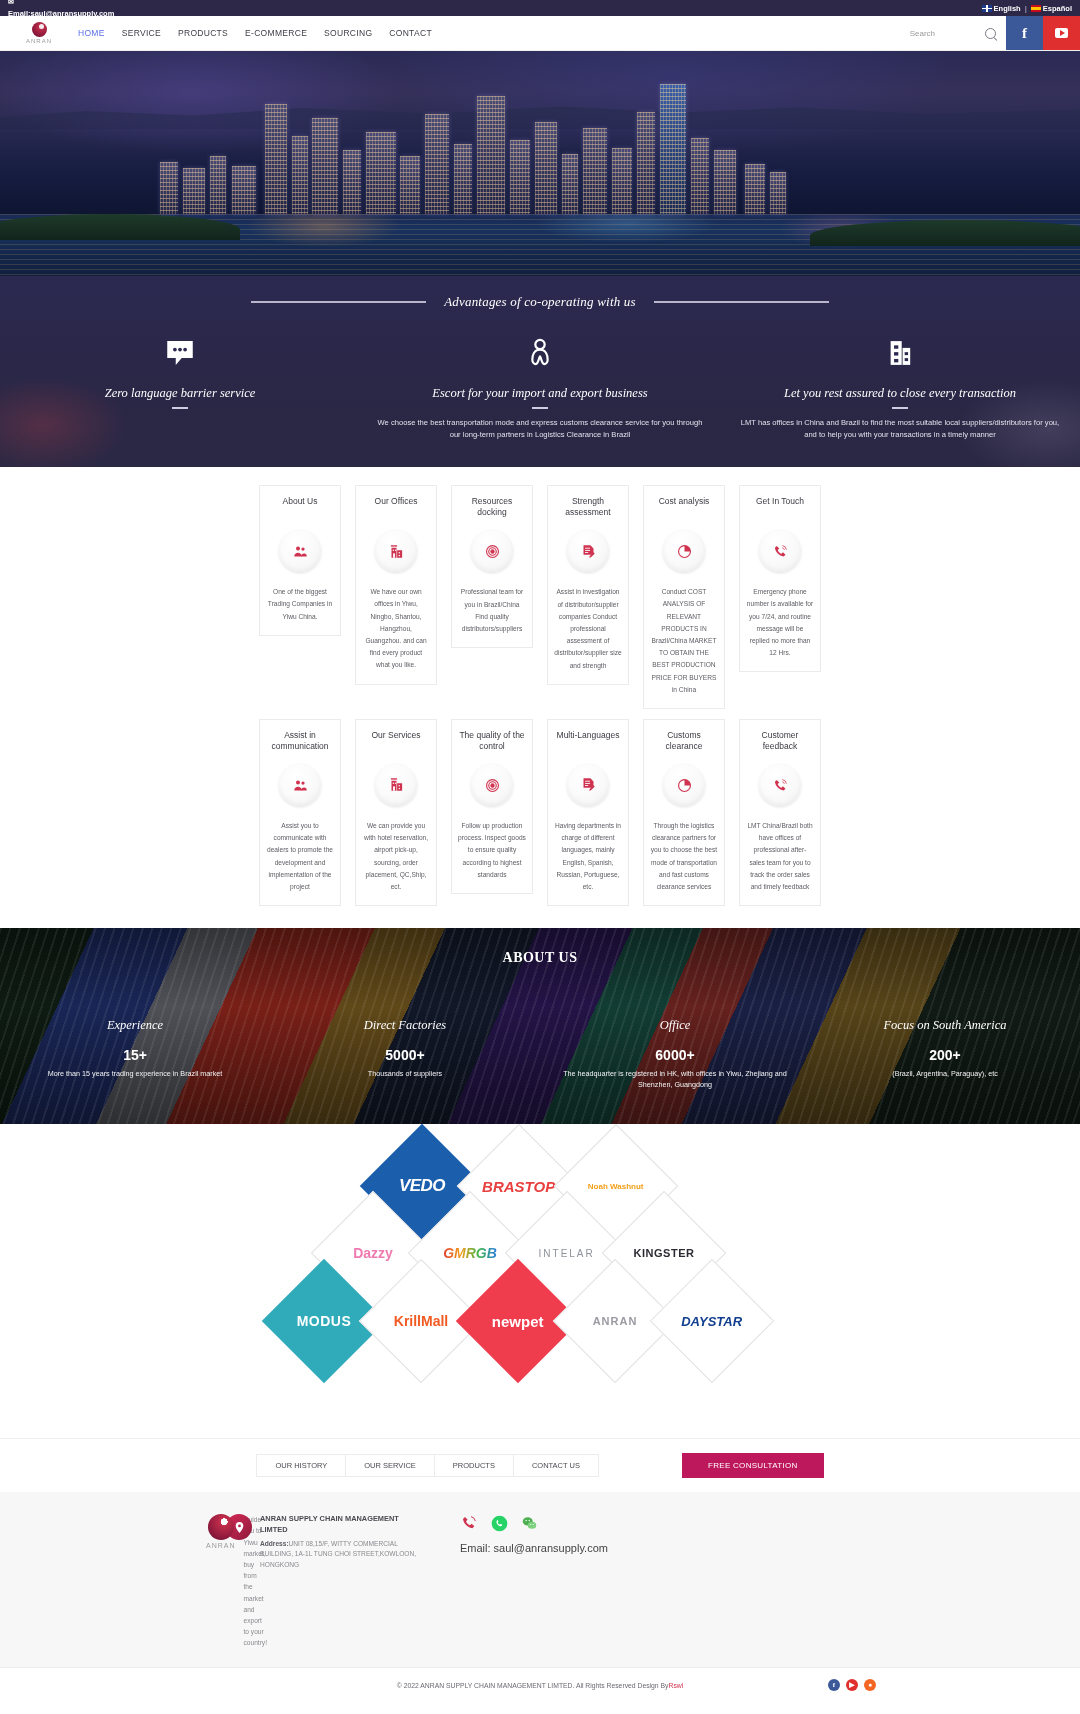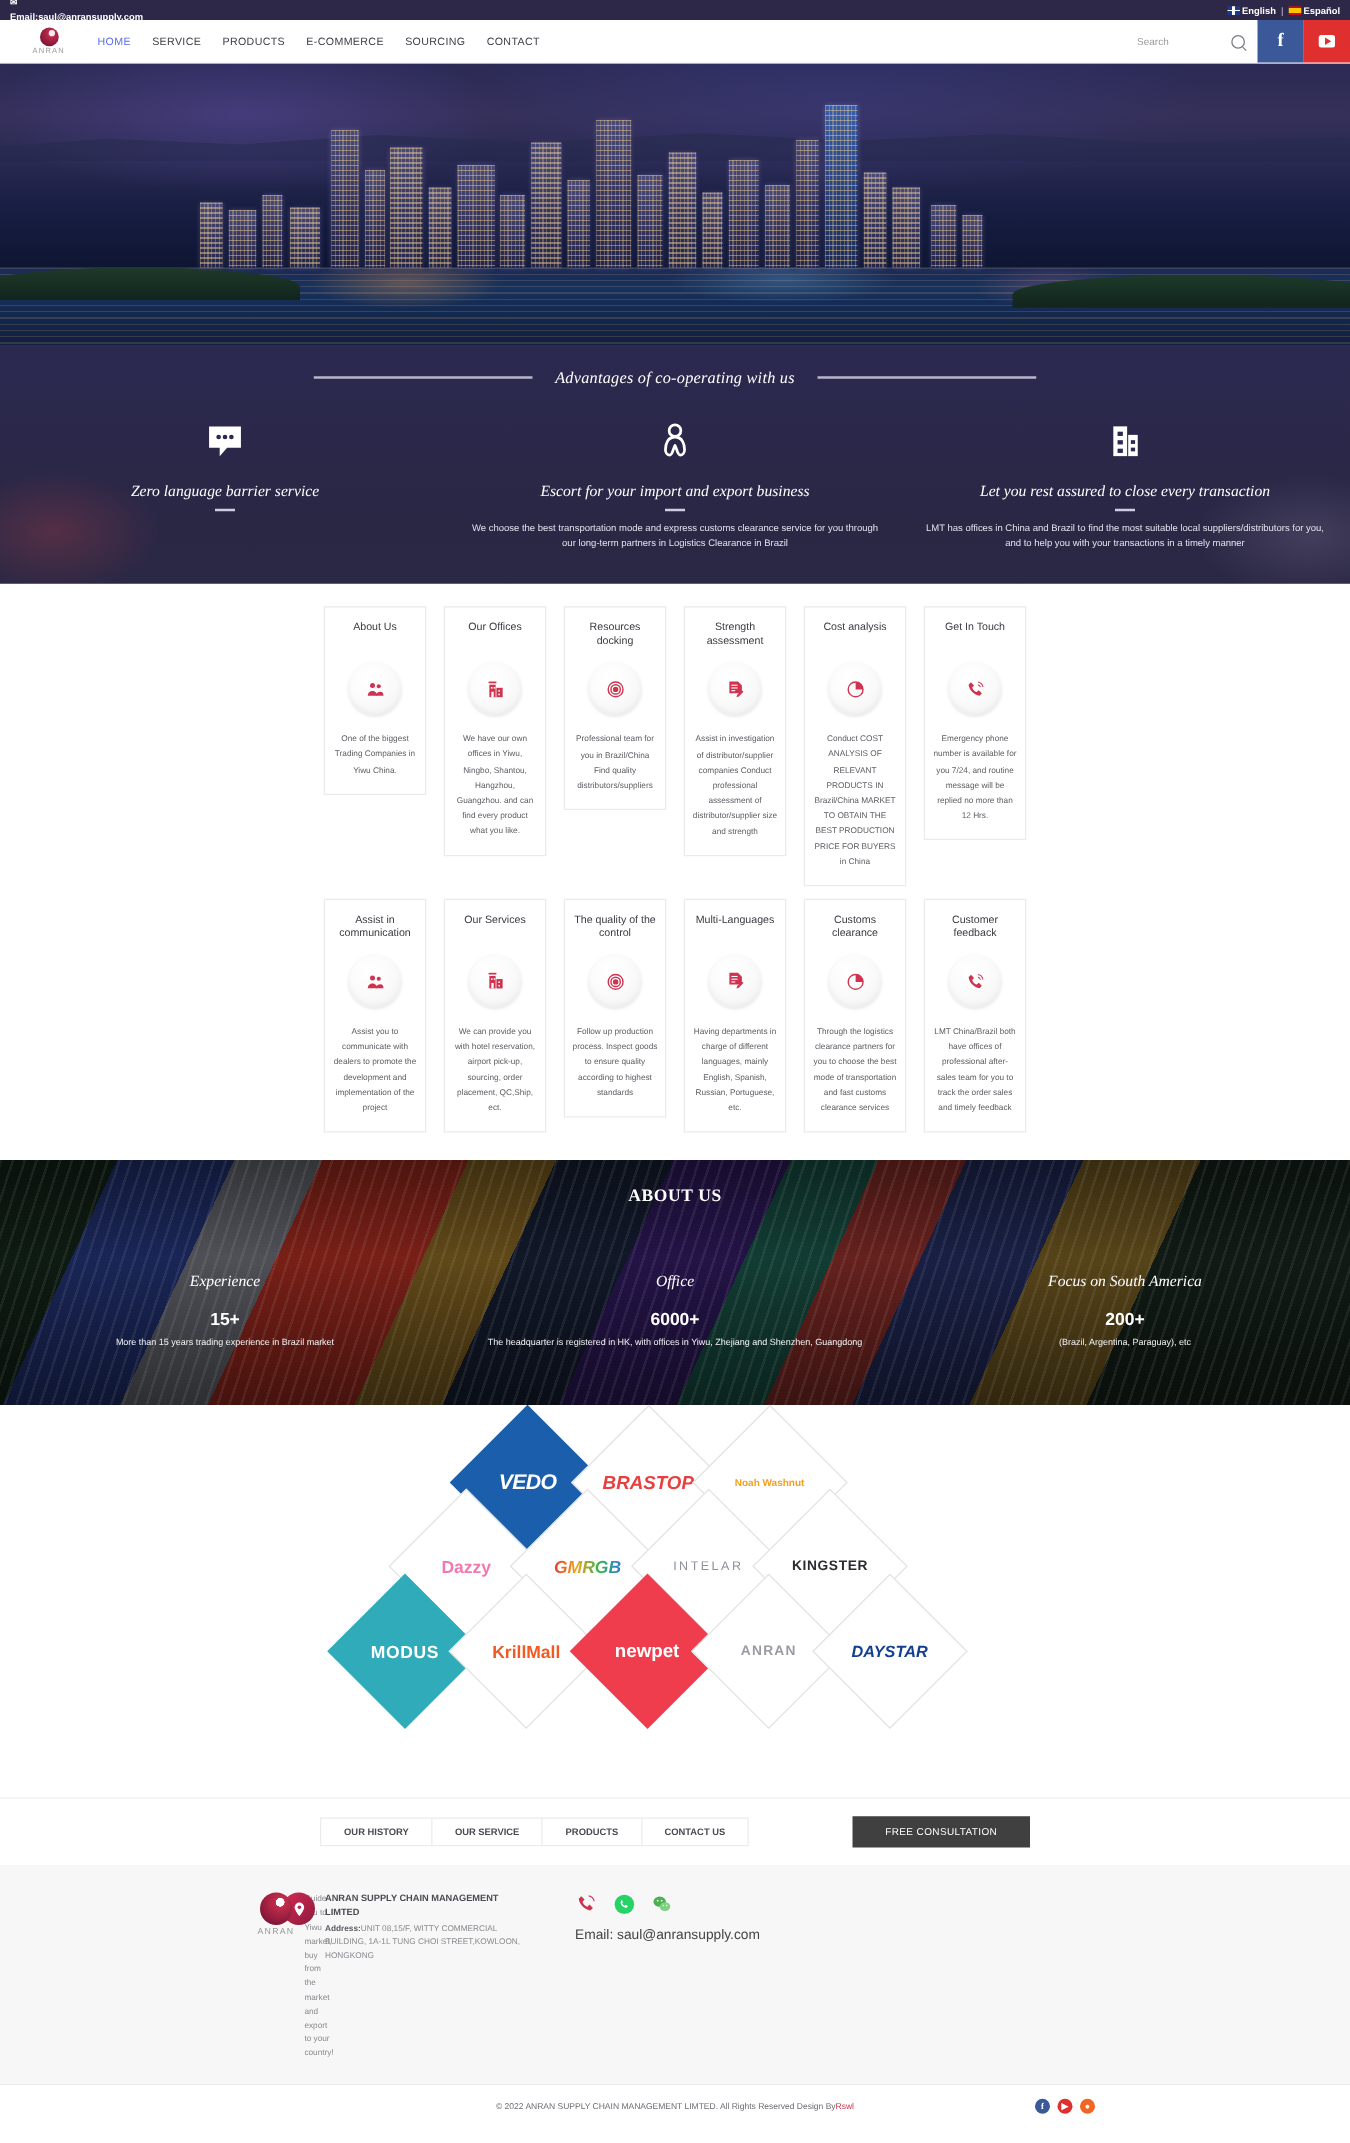--- a/index.html
+++ b/index.html
@@ -319,34 +319,34 @@
   
   .quick {
     border-top: 1px solid #eee;
     background: #fff;
     padding: 14px 0 14px;
     display: flex;
     justify-content: center;
     align-items: center;
     gap: 0;
   }
-  .quick-links { display: flex; font-weight: bold; }
+  .quick-links { display: flex; }
   .quick-link {
     font-size: 7.5px;
     color: #4a4a52;
     padding: 6px 18px;
     border: 1px solid #ececec;
     border-right: none;
     text-decoration: none;
     background: #fff;
   }
   .quick-link:last-child { border-right: 1px solid #ececec; }
   .cta {
     margin-left: 83px;
-    background: #404040;
+    background: #be185d;
     color: #fff;
     font-size: 8px;
     padding: 8px 26px;
     border: none;
     cursor: pointer;
     letter-spacing: .3px;
   }
 
   
   .footer {
@@ -703,20 +703,25 @@
   <div class="about-bg"></div>
   <div class="about-inner">
     <div class="about-title">ABOUT US</div>
     <div class="stats">
       <div class="stat">
         <div class="stat-label">Experience</div>
         <div class="stat-num">15+</div>
         <div class="stat-desc">More than 15 years trading experience in Brazil market</div>
       </div>
       <div class="stat">
+        <div class="stat-label">Direct Factories</div>
+        <div class="stat-num">5000+</div>
+        <div class="stat-desc">Thousands of suppliers</div>
+      </div>
+      <div class="stat">
         <div class="stat-label">Office</div>
         <div class="stat-num">6000+</div>
         <div class="stat-desc">The headquarter is registered in HK, with offices in Yiwu, Zhejiang and Shenzhen, Guangdong</div>
       </div>
       <div class="stat">
         <div class="stat-label">Focus on South America</div>
         <div class="stat-num">200+</div>
         <div class="stat-desc">(Brazil, Argentina, Paraguay), etc</div>
       </div>
     </div>

